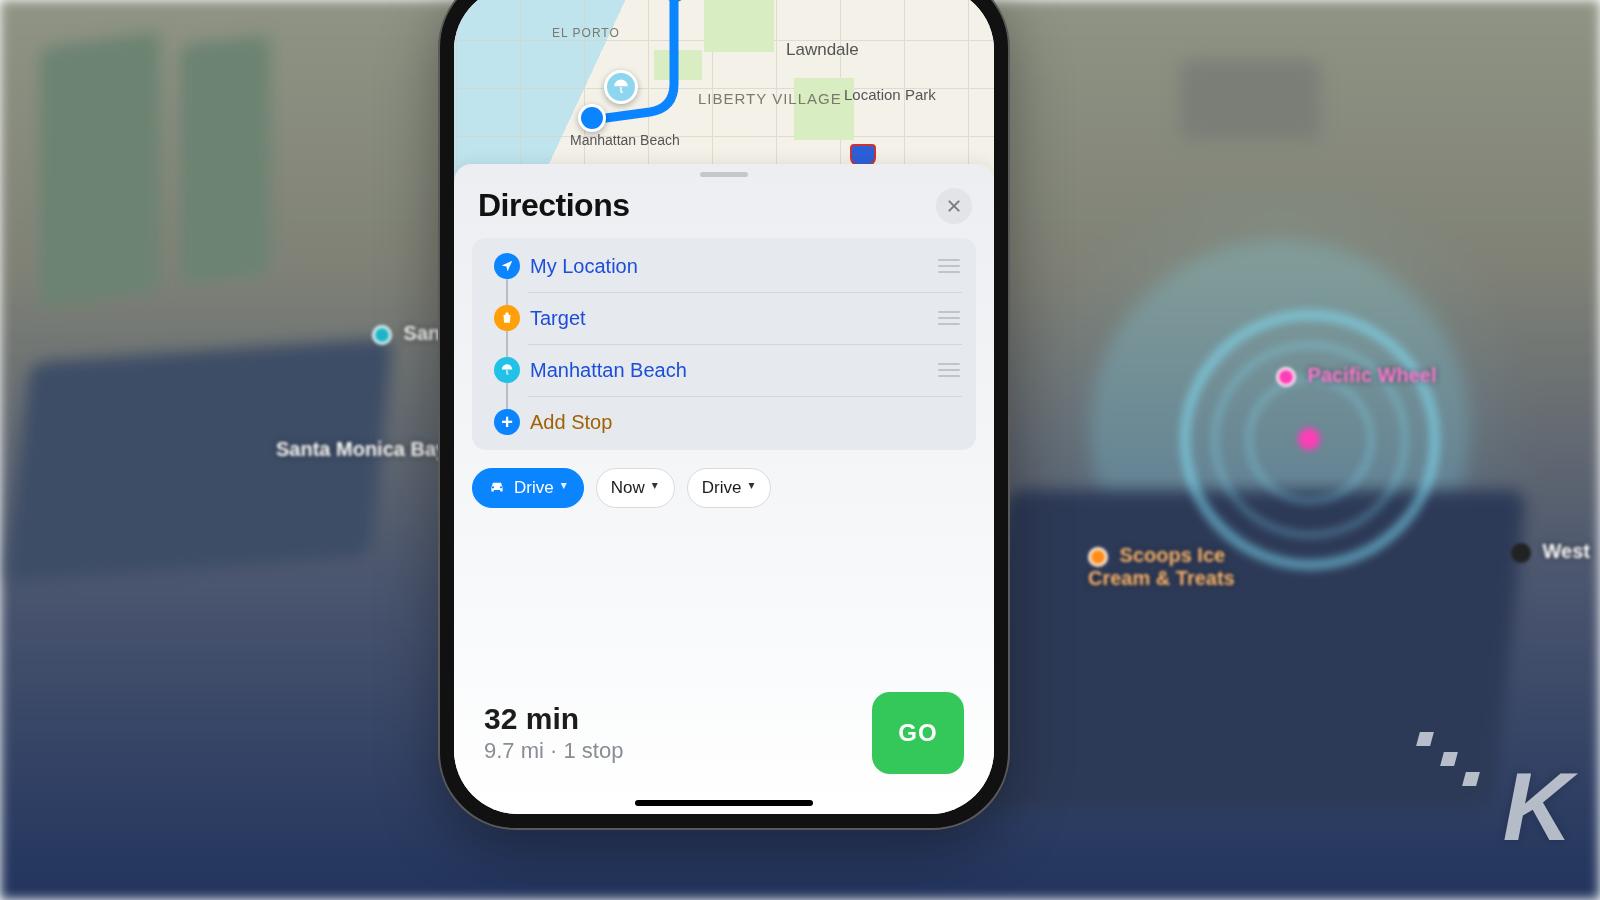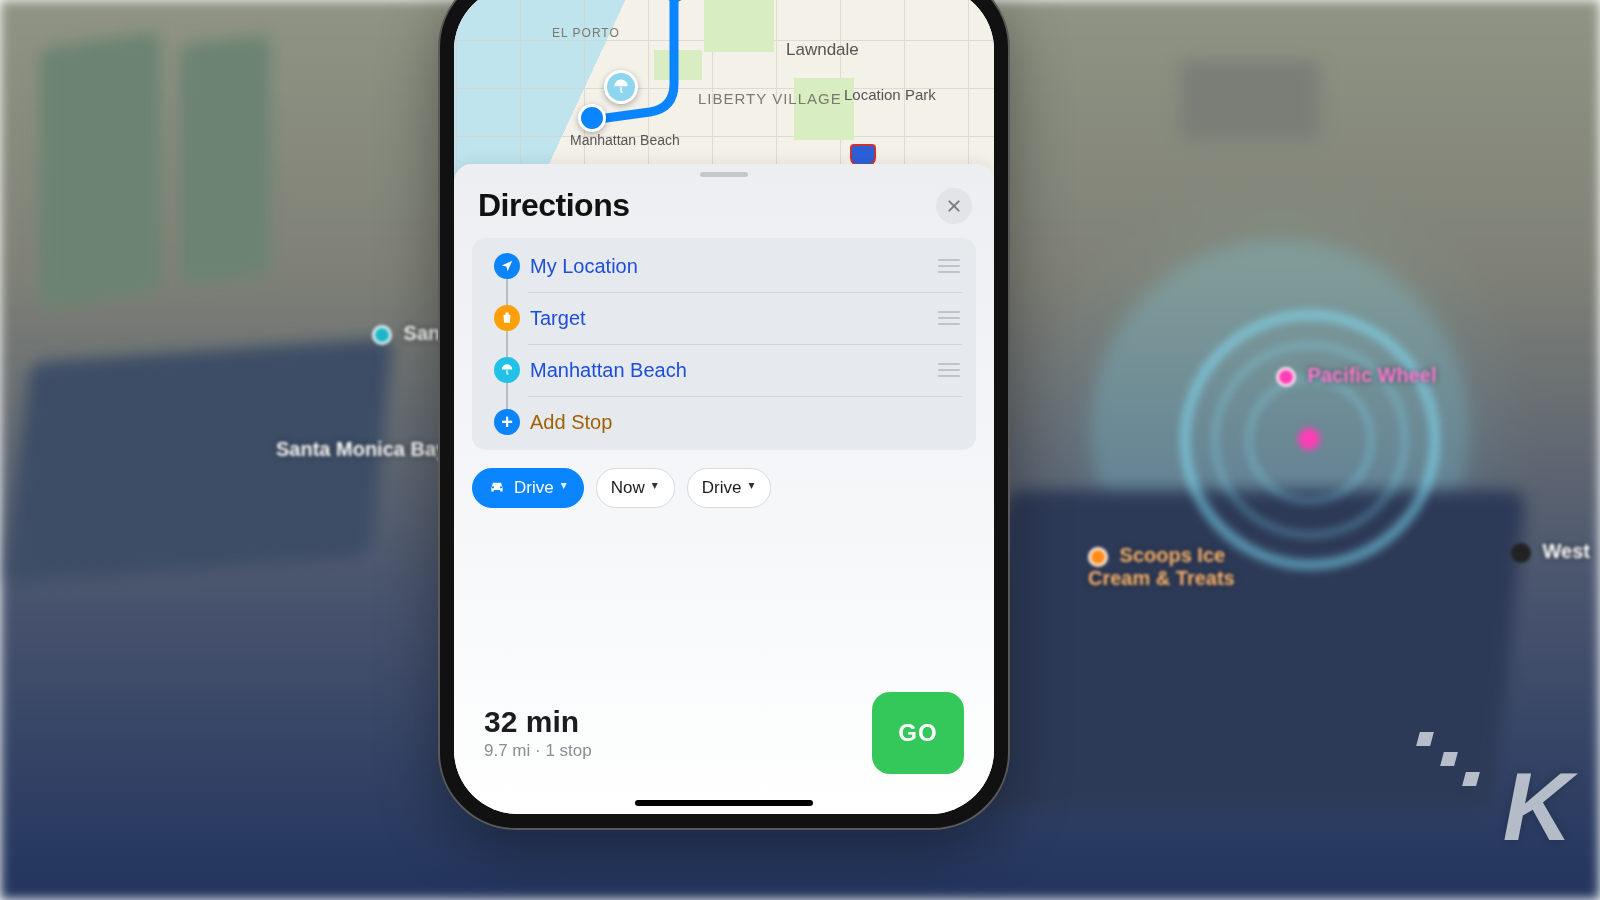--- a/index.html
+++ b/index.html
@@ -147,21 +147,21 @@
   }
   .pill.primary { background:#0a84ff; color:#fff; border-color:#0a84ff; }
   .pill .chev { font-size:12px; opacity:0.9; }
   .pill .car-icon { display:inline-flex; }
 
   .eta-row {
     position:absolute; left:0; right:0; bottom:40px;
     display:flex; align-items:center; justify-content:space-between; padding:0 30px;
   }
   .eta-text .eta { font-size:30px; font-weight:600; color:#1c1c1e; }
-  .eta-text .sub { font-size:17px; color:#8a8d93; margin-top:2px; }
+  .eta-text .sub { font-size:22px; color:#8a8d93; margin-top:2px; }
   .go-btn {
     width:92px; height:82px; border-radius:18px; background:#34c759; color:#fff;
     border:none; font-size:24px; font-weight:700; cursor:pointer; letter-spacing:1px;
   }
 
   .home-indicator {
     position:absolute; left:50%; bottom:8px; transform:translateX(-50%);
     width:178px; height:6px; background:#000; border-radius:4px;
   }
 </style>

